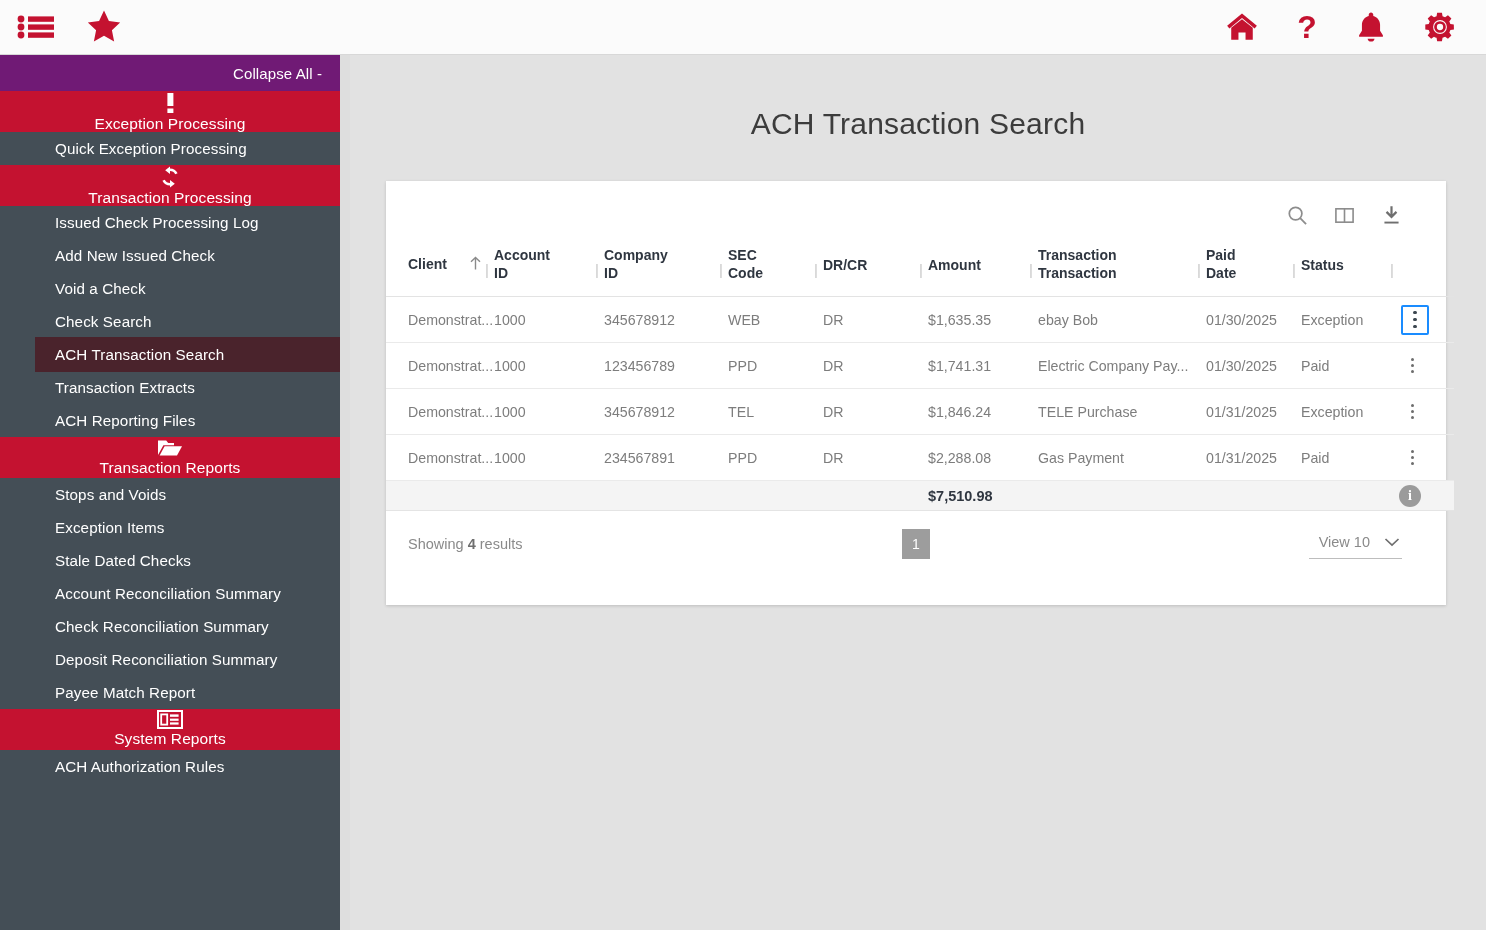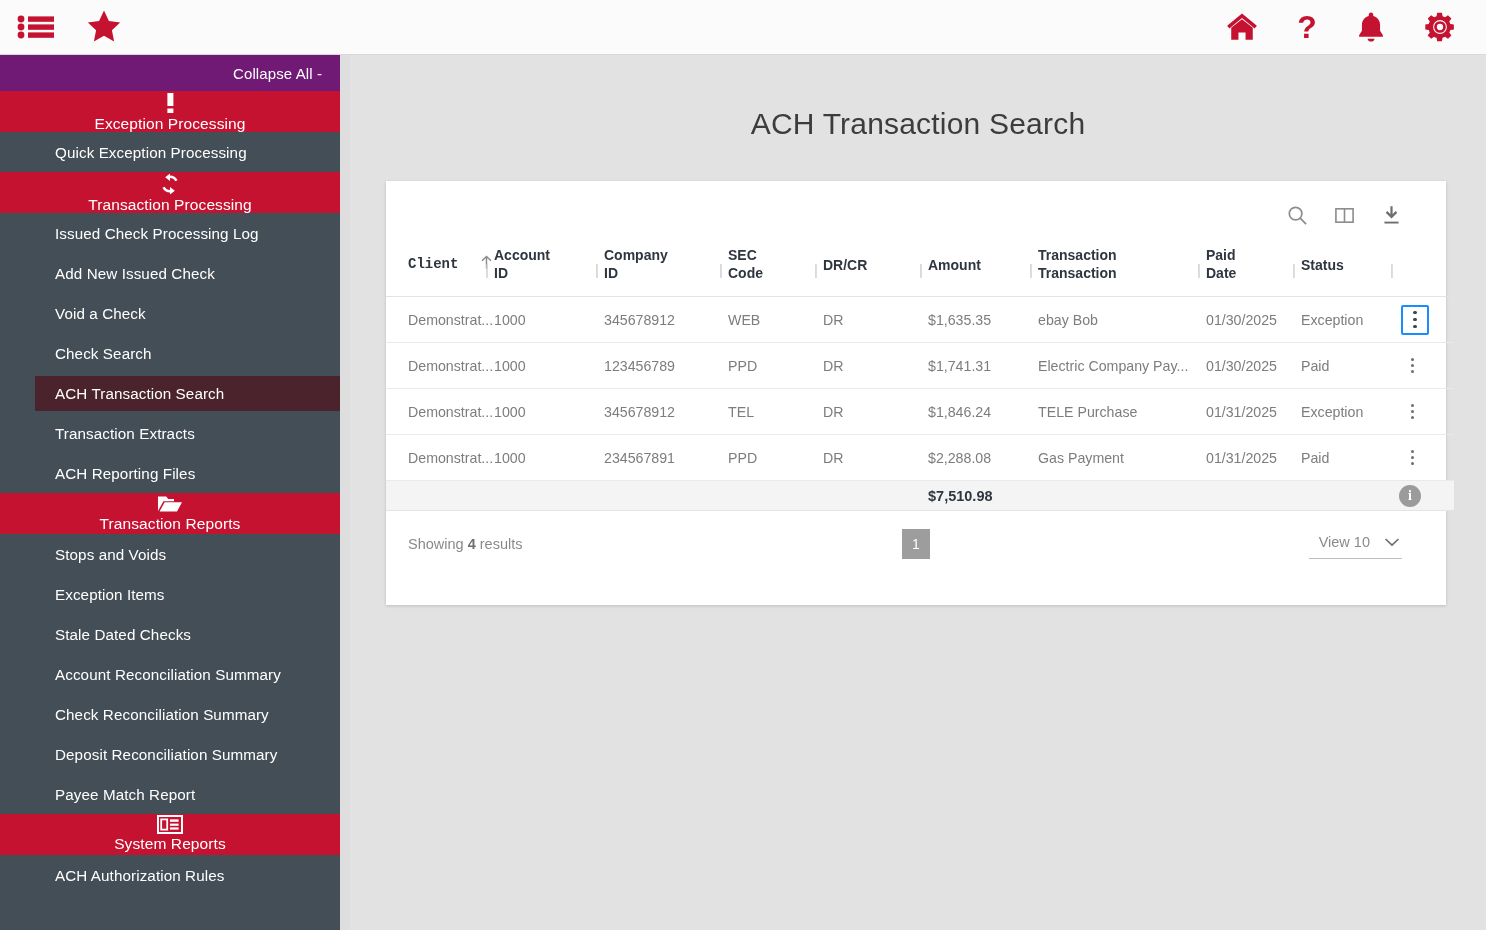--- a/index.html
+++ b/index.html
@@ -47,21 +47,21 @@
     background: #c41230; color: #fff;
     font-size: 15.5px;
     cursor: pointer;
     flex-direction: column;
   }
   .sb-group .gicon {
     width: 55px; display: flex; align-items: center; justify-content: center; flex: none;
   }
   .sb-group .glabel { letter-spacing: .1px; }
   .sb-item {
-    height: 40px; display: flex; align-items: center;
+    height: 33px; display: flex; align-items: center;
     padding-left: 55px;
     color: #ffffff; font-size: 15.2px; letter-spacing: .1px;
     background: #444e56; cursor: pointer;
   }
   .sb-item.active { background: #4a232c; }
   
   .sb-item.active {
     padding-left: 0;
   }
   .sb-item.active .band {
@@ -100,21 +100,21 @@
     font-size: 14px; color: #2f3640; font-weight: 700;
     text-align: left; vertical-align: middle;
     padding: 6px 0 14px 0; height: 54px;
     border-bottom: 1px solid #e3e3e3;
     position: relative;
   }
   table.grid th .hsep {
     position: absolute; left: -9px; top: 50%; transform: translateY(-50%);
     color: #c9c9c9; font-weight: 400; font-size: 15px;
   }
-  th .th-in { display:flex; align-items:center; gap:6px;font-family:Liberation Mono, monospace; }
+  th .th-in { display:flex; align-items:center; gap:6px; }
   th .twoline { line-height: 1.25; }
   .sort-arrow { display:inline-block; margin-left: 16px; }
   table.grid td {
     font-size: 14.2px; color: #7d7d7d;
     height: 46px; border-bottom: 1px solid #eaeaea;
     vertical-align: middle;
     white-space: nowrap; overflow: hidden; text-overflow: ellipsis;
   }
   tr.total-row td {
     background: #f4f4f4; border-bottom: 1px solid #e4e4e4;

